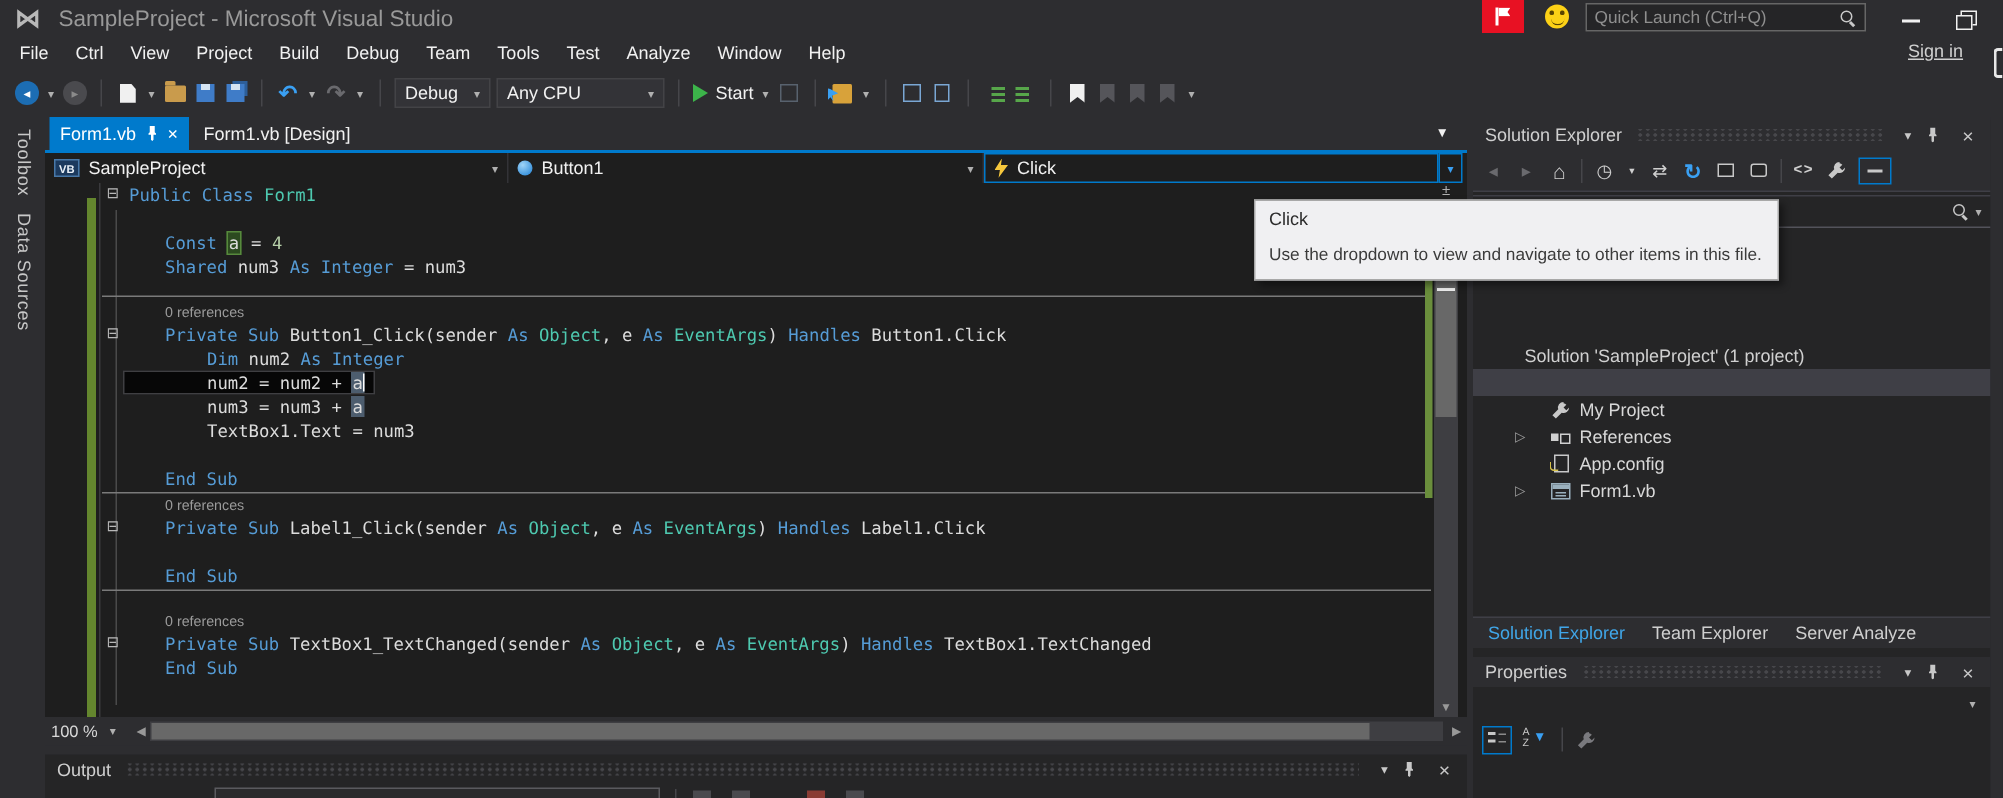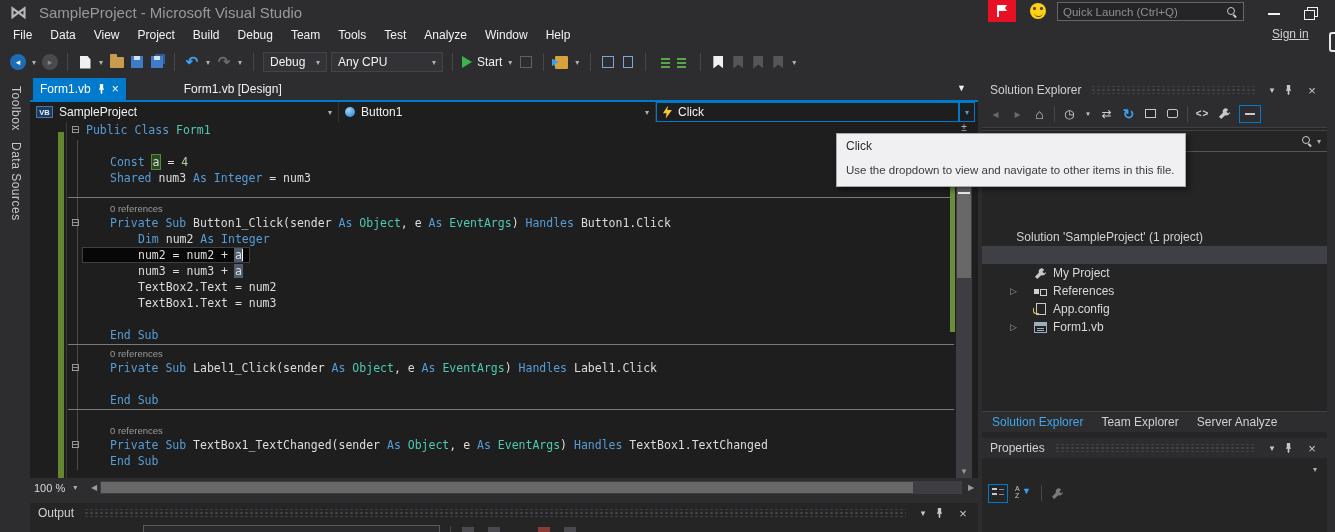--- a/index.html
+++ b/index.html
@@ -67,21 +67,21 @@
   
   #side-strip{left:0;top:78px;width:30px;height:454px;background:#2d2d30;}
   .vtab{writing-mode:vertical-rl;color:#c8c8c8;font-size:12px;letter-spacing:.5px;margin:0 auto;display:block;width:16px;}
   #vtab-toolbox{position:absolute;left:7px;top:8px;}
   #vtab-datasources{position:absolute;left:7px;top:64px;}
 
   
   #editor-col{left:30px;top:78px;width:948px;height:454px;}
   #tab-row{position:absolute;left:0;top:0;width:948px;height:22px;display:flex;}
   #tab-active{background:#007acc;color:#fff;display:flex;align-items:center;padding:0 7px;gap:7px;height:22px;}
-  #tab-design{display:flex;align-items:center;padding:0 10px;color:#f1f1f1;margin-left:48px;}
+  #tab-design{display:flex;align-items:center;padding:0 10px;color:#f1f1f1;}
   .tab-x{color:#fff;font-size:12px;line-height:1;}
   #doc-dd{position:absolute;right:12px;top:5px;font-size:9px;color:#f1f1f1;}
 
   #navbar{position:absolute;left:0;top:22px;width:948px;height:22px;background:#1e1e1e;border-top:2px solid #007acc;display:flex;}
   .nav-combo{display:flex;align-items:center;padding:0 6px;gap:6px;border-right:1px solid #333337;color:#f1f1f1;}
   .nav-dd{margin-left:auto;font-size:8px;color:#b0b0b0;}
   #nav-project{width:309px;}
   #nav-member{width:317px;}
   #nav-event{width:303px;border:1px solid #007acc;}
   #nav-dd-btn{width:16px;border:1px solid #007acc;display:flex;align-items:center;justify-content:center;color:#3aa0f3;font-size:8px;}
@@ -216,21 +216,21 @@
   <div id="quick-launch">
     <span class="ql-text">Quick Launch (Ctrl+Q)</span>
     <span class="mag"></span>
   </div>
   <div id="btn-min"></div>
   <div id="btn-restore"></div>
   <div id="corner-fragment"></div>
 
   <div class="abs" id="menubar">
     <span class="menu-item">File</span>
-    <span class="menu-item">Data</span>
+    <span class="menu-item">Ctrl</span>
     <span class="menu-item">View</span>
     <span class="menu-item">Project</span>
     <span class="menu-item">Build</span>
     <span class="menu-item">Debug</span>
     <span class="menu-item">Team</span>
     <span class="menu-item">Tools</span>
     <span class="menu-item">Test</span>
     <span class="menu-item">Analyze</span>
     <span class="menu-item">Window</span>
     <span class="menu-item">Help</span>
@@ -364,21 +364,20 @@
           <div class="c-code ind1"><span class="toks"><span class="tk-k">Const </span><span class="tk-hg">a</span><span class="tk-p"> = </span><span class="tk-n">4</span></span></div>
           <div class="c-code ind1"><span class="toks"><span class="tk-k">Shared </span><span class="tk-p">num3 </span><span class="tk-k">As Integer</span><span class="tk-p"> = num3</span></span></div>
           <div class="c-sep" style="height: 16px;">
             <div class="c-sep-line" style="top: 11px;"></div>
           </div>
           <div class="c-lens ind1">0 references</div>
           <div class="c-code ind1"><span class="fold">⊟</span><span class="toks"><span class="tk-k">Private Sub </span><span class="tk-p">Button1_Click(sender </span><span class="tk-k">As </span><span class="tk-t">Object</span><span class="tk-p">, e </span><span class="tk-k">As </span><span class="tk-t">EventArgs</span><span class="tk-p">) </span><span class="tk-k">Handles </span><span class="tk-p">Button1.Click</span></span></div>
           <div class="c-code ind2"><span class="toks"><span class="tk-k">Dim </span><span class="tk-p">num2 </span><span class="tk-k">As Integer</span></span></div>
           <div class="c-code ind2"><div class="cur-band"></div><span class="toks"><span class="tk-p">num2 = num2 + </span><span class="tk-hb">a</span><span class="tk-caret"></span></span></div>
           <div class="c-code ind2"><span class="toks"><span class="tk-p">num3 = num3 + </span><span class="tk-hb">a</span></span></div>
-          <div class="c-code ind2"><span class="toks"><span class="tk-p">TextBox2.Text = num2</span></span></div>
           <div class="c-code ind2"><span class="toks"><span class="tk-p">TextBox1.Text = num3</span></span></div>
           <div class="c-blank" style="height: 16px;"></div>
           <div class="c-code ind1"><span class="toks"><span class="tk-k">End Sub</span></span></div>
           <div class="c-sep" style="height: 4px;">
             <div class="c-sep-line" style="top: 1px;"></div>
           </div>
           <div class="c-lens ind1">0 references</div>
           <div class="c-code ind1"><span class="fold">⊟</span><span class="toks"><span class="tk-k">Private Sub </span><span class="tk-p">Label1_Click(sender </span><span class="tk-k">As </span><span class="tk-t">Object</span><span class="tk-p">, e </span><span class="tk-k">As </span><span class="tk-t">EventArgs</span><span class="tk-p">) </span><span class="tk-k">Handles </span><span class="tk-p">Label1.Click</span></span></div>
           <div class="c-blank" style="height: 16px;"></div>
           <div class="c-code ind1"><span class="toks"><span class="tk-k">End Sub</span></span></div>

